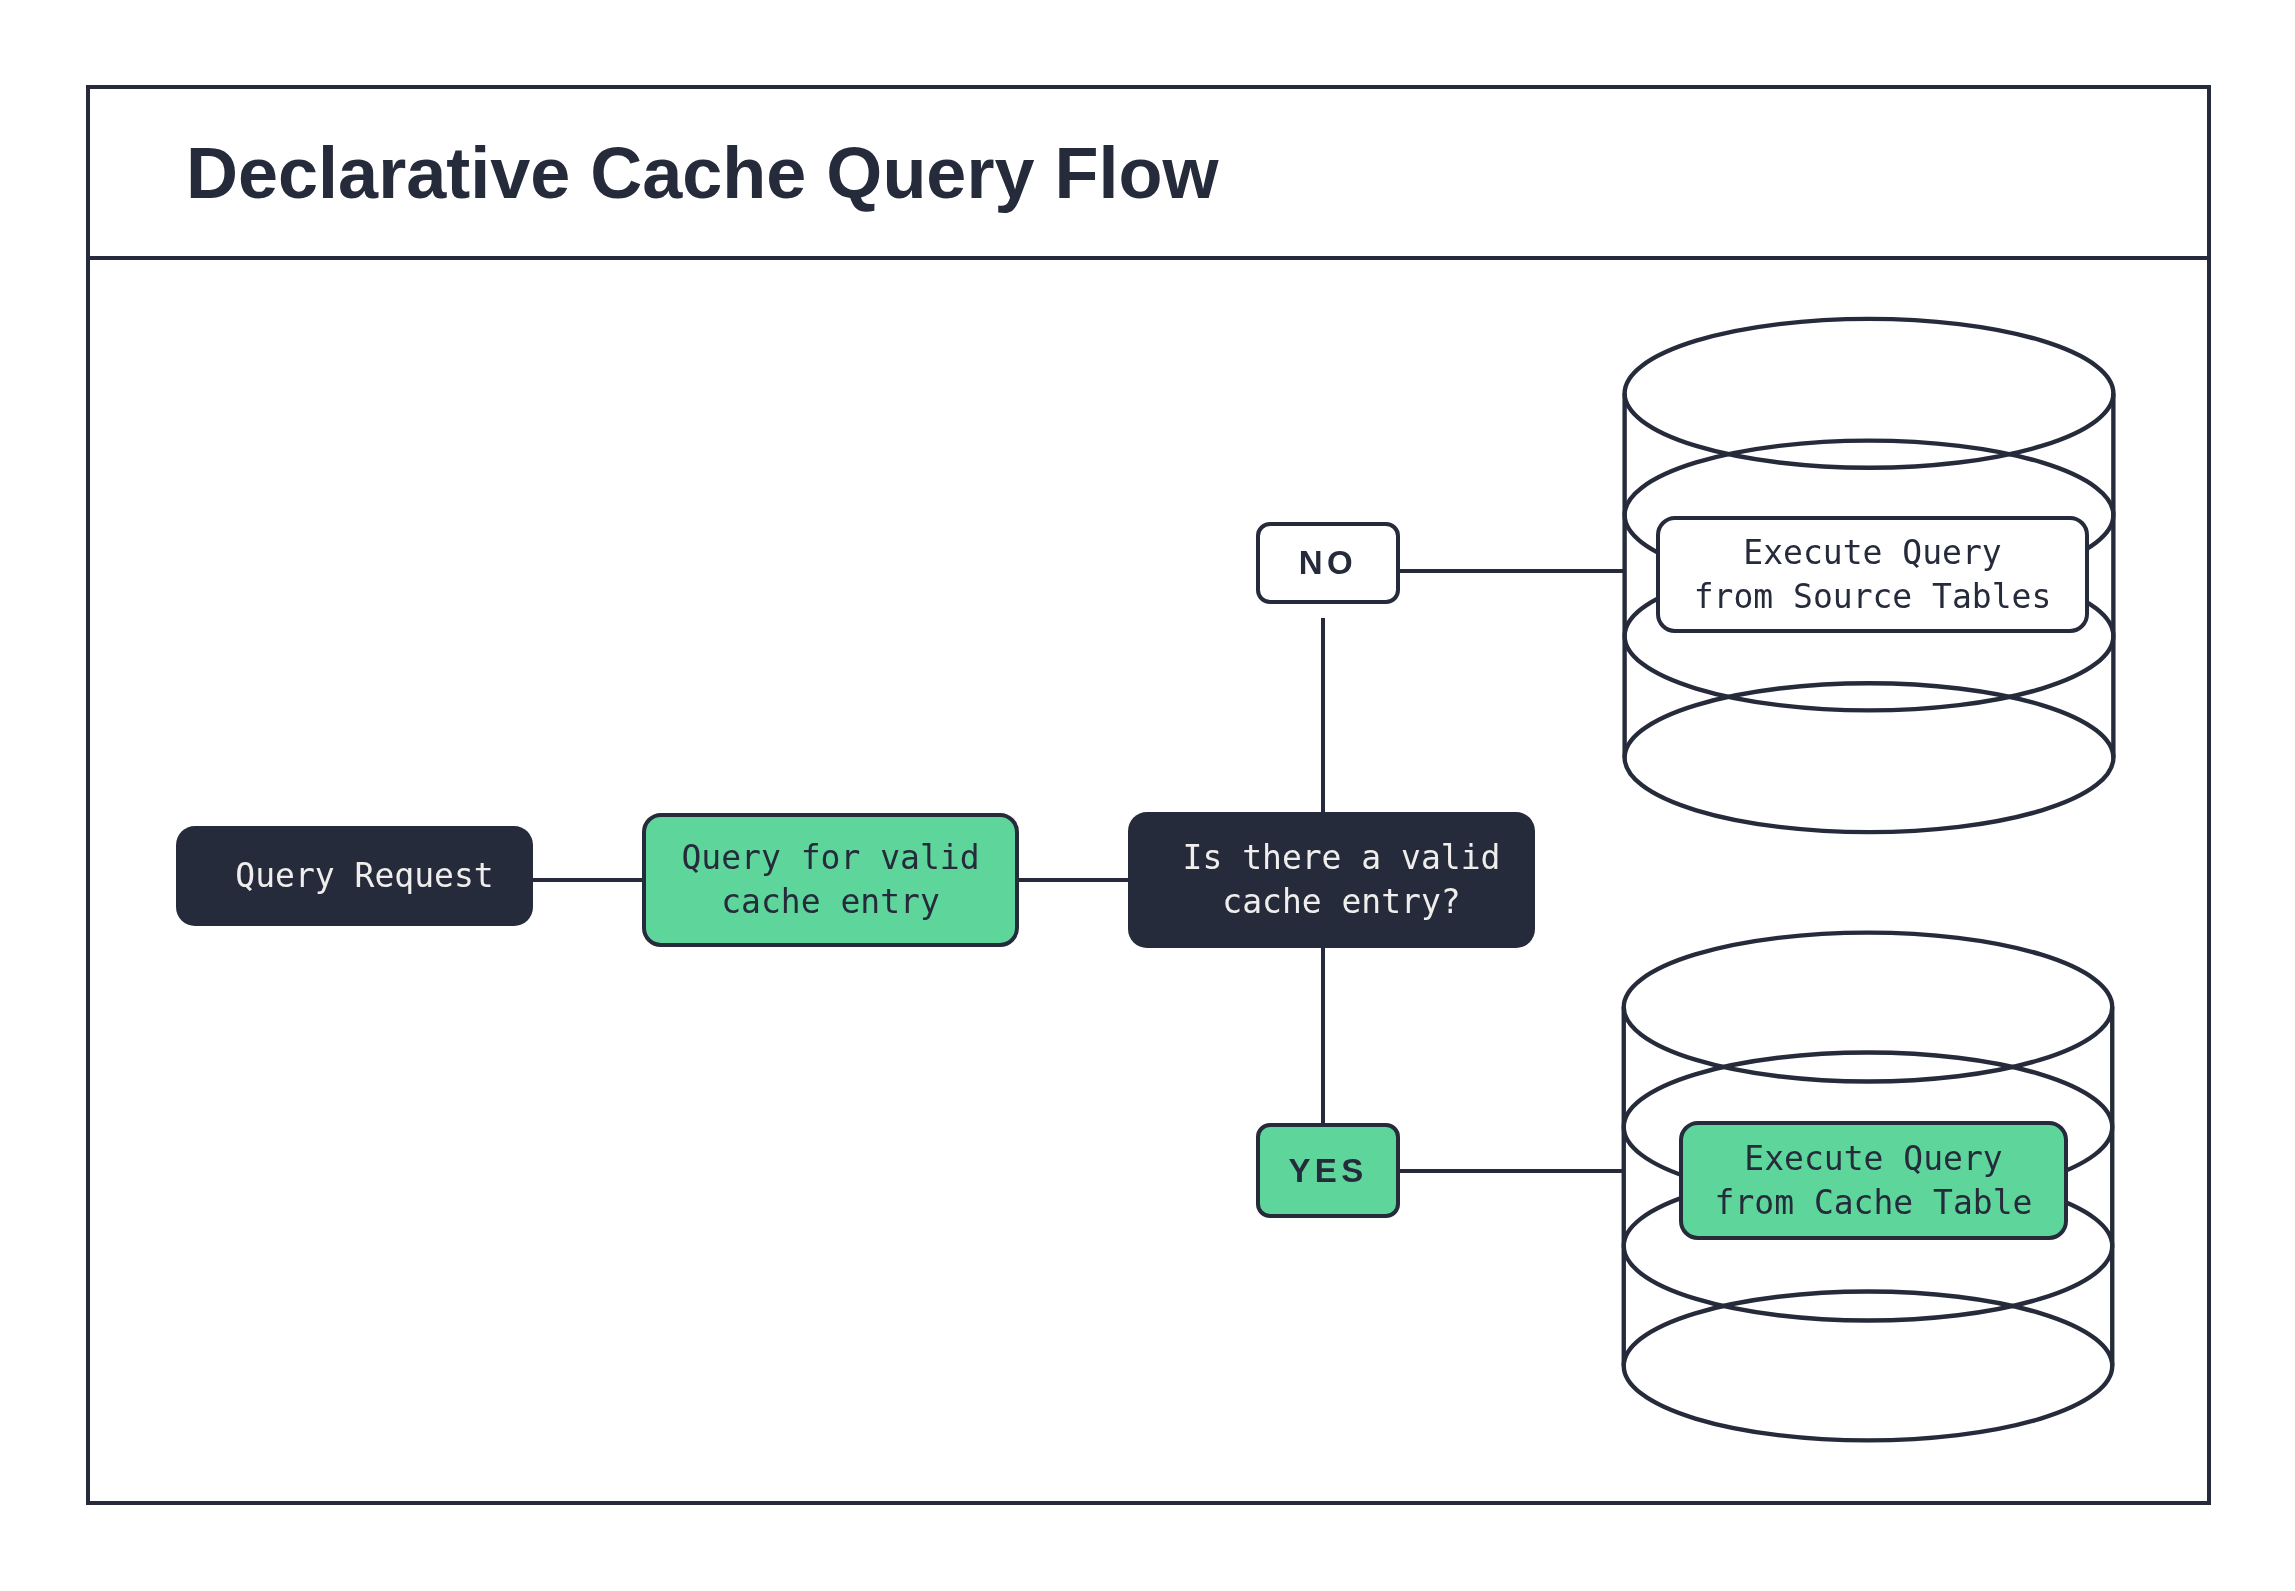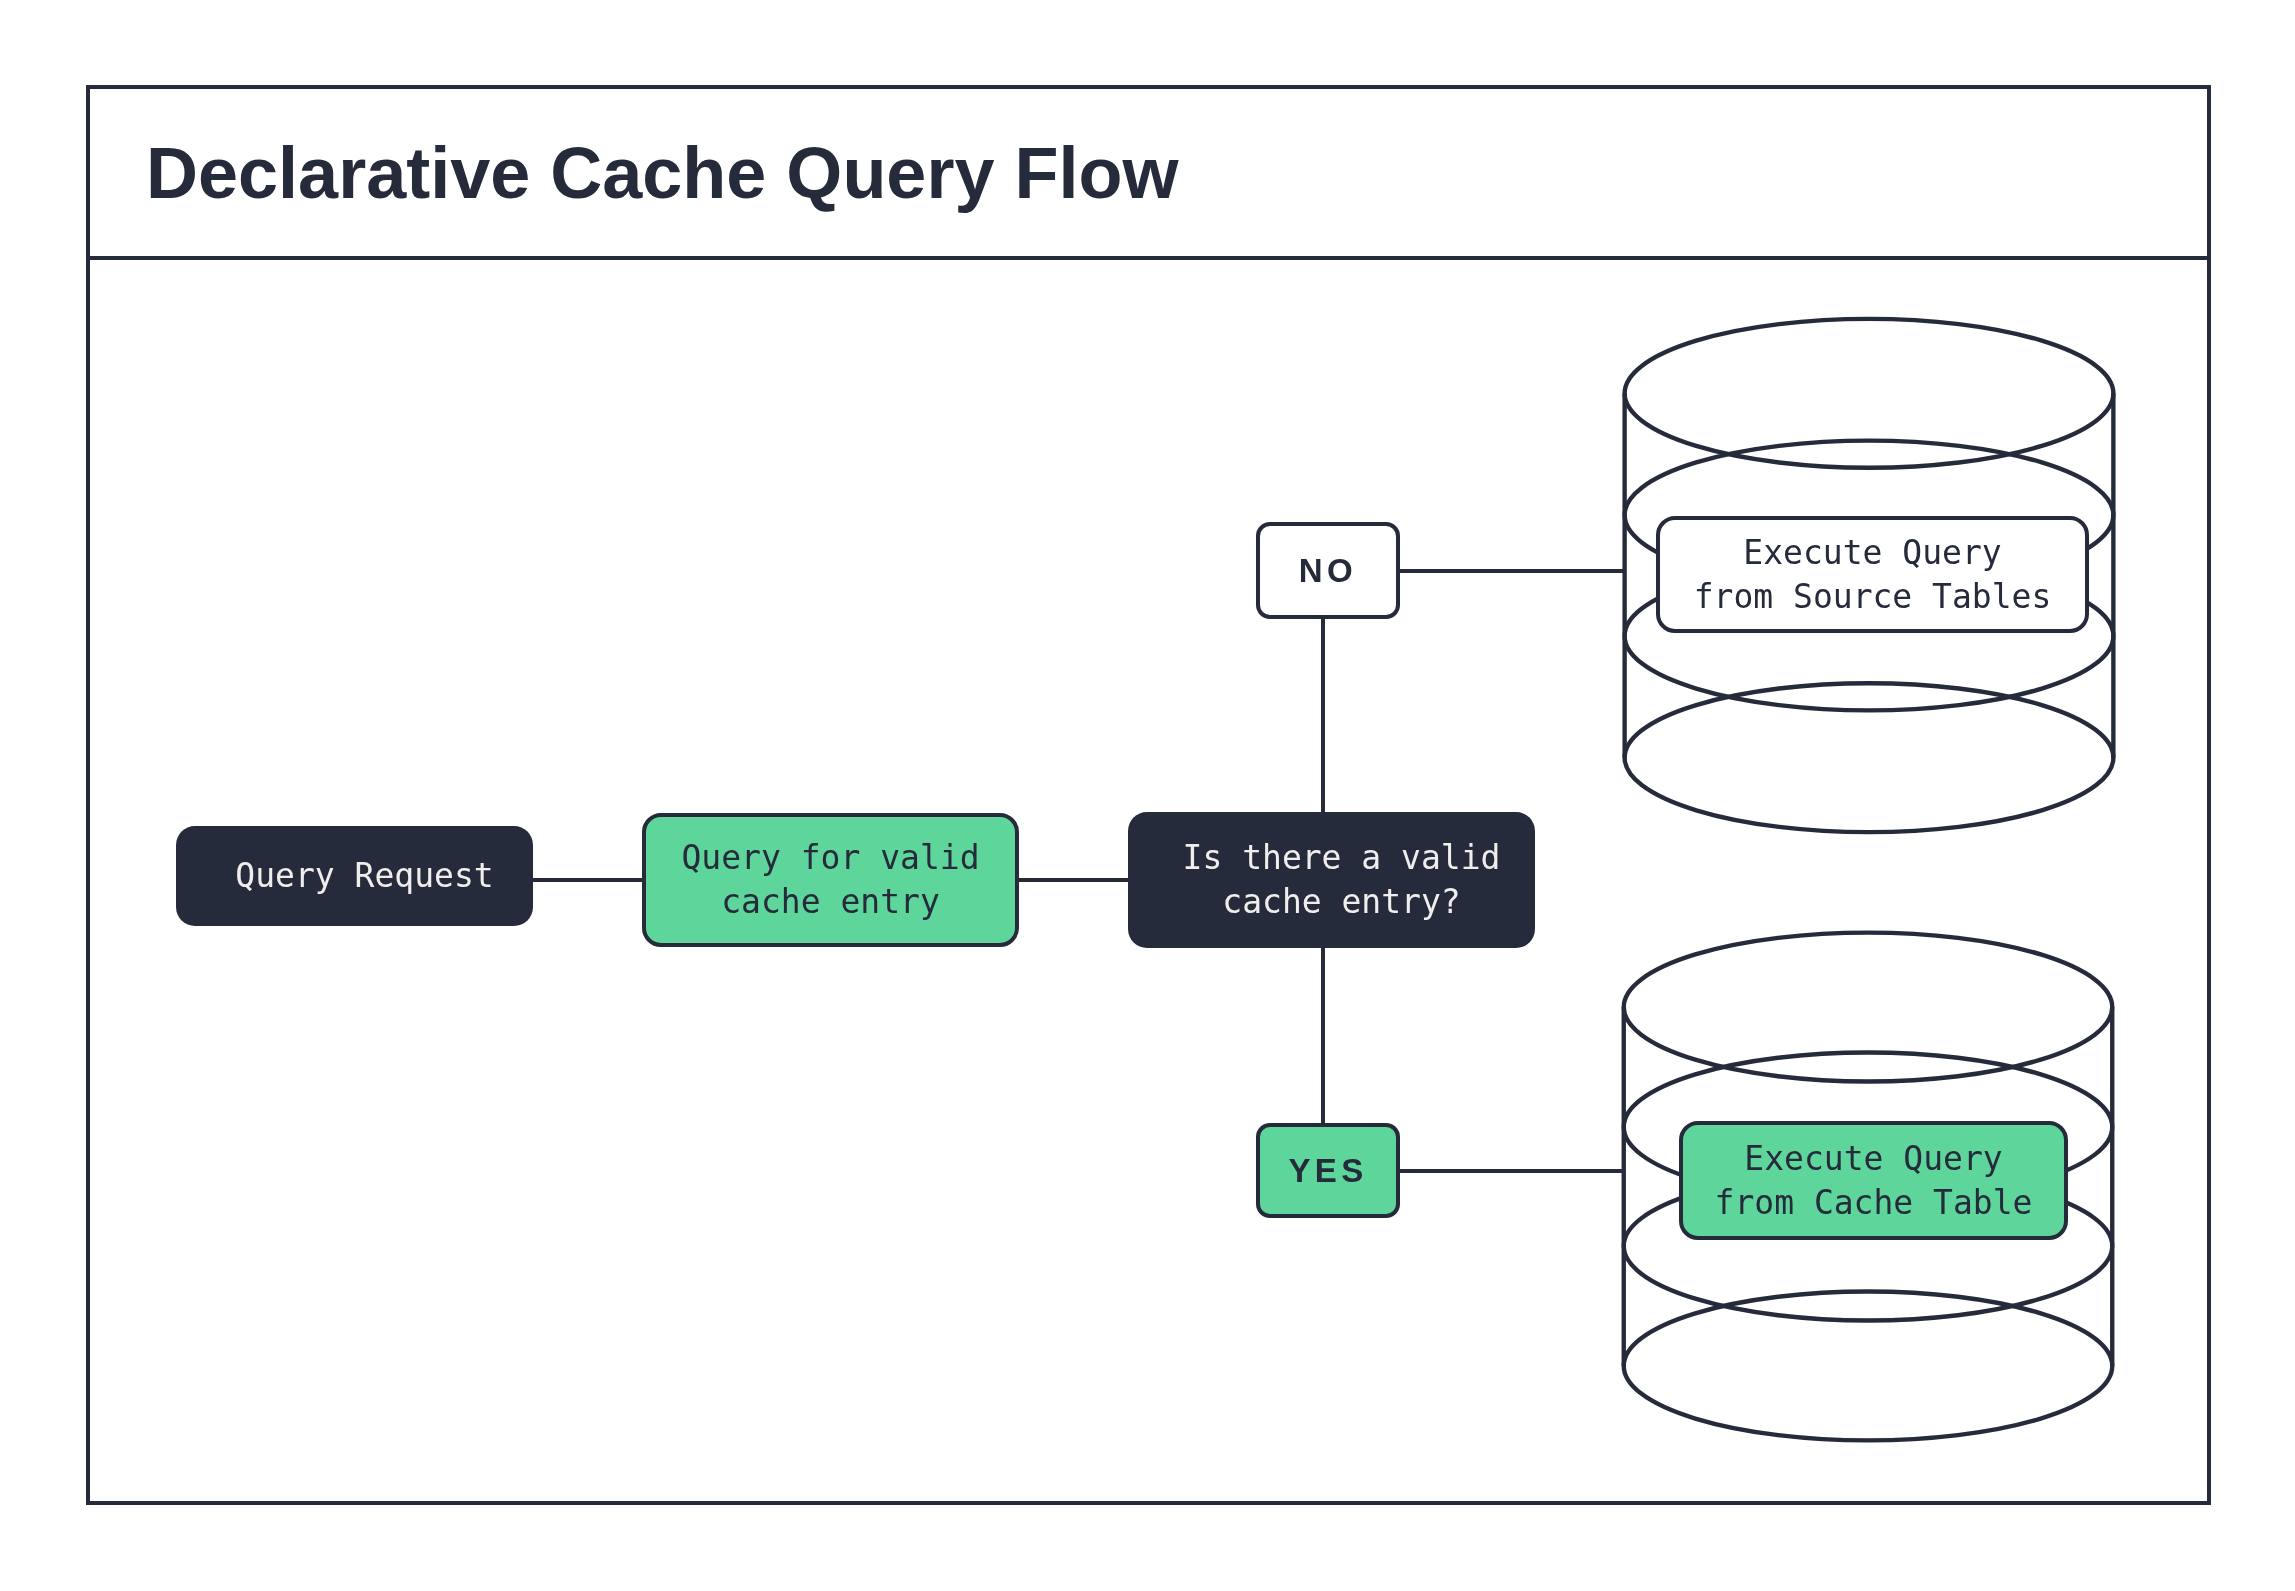--- a/index.html
+++ b/index.html
@@ -17,21 +17,21 @@
     width: 2125px; height: 1420px;
     border: 4.4px solid #262B3B;
     box-sizing: border-box;
     background: #ffffff;
   }
   .title-bar {
     height: 171px;
     border-bottom: 4.4px solid #262B3B;
     display: flex;
     align-items: center;
-    padding-left: 56px;
+    padding-left: 96px;
     box-sizing: border-box;
   }
   .title {
     margin: 0;
     font-family: "Liberation Sans", sans-serif;
     font-weight: 700;
     font-size: 72px;
     color: #262B3B;
   }
   .node {
@@ -48,21 +48,21 @@
   }
   .dark  { background: #262B3B; color: #EFEEEC; border-radius: 19px; padding-left: 20px; }
   .green { background: #5ED69B; color: #262B3B; border: 4.4px solid #262B3B; border-radius: 19px; }
   .white { background: #FFFFFF; color: #262B3B; border: 4.4px solid #262B3B; border-radius: 14px; }
   .small { border-radius: 14px; font-family: "Liberation Sans", sans-serif; font-weight: 700; letter-spacing: 4.4px; }
   .exec  { border-radius: 19px; }
 
   .node-query    { left: 176px;  top: 826px;  width: 357px; height: 100px; }
   .node-check    { left: 642px;  top: 813px;  width: 377px; height: 134px; }
   .node-decision { left: 1128px; top: 812px;  width: 407px; height: 136px; }
-  .node-no       { left: 1256px; top: 522px;  width: 144px; height: 97px; border-radius: 14px; }
+  .node-no       { left: 1256px; top: 522px;  width: 144px; height: 82px; border-radius: 14px; }
   .node-yes      { left: 1256px; top: 1123px; width: 144px; height: 95px; }
   .node-exec-source { left: 1656px; top: 516px;  width: 433px; height: 117px; }
   .node-exec-cache  { left: 1679px; top: 1121px; width: 389px; height: 119px; }
 
   .line { position: absolute; background: #262B3B; z-index: 1; }
   .l-query-check    { left: 533px;  top: 878px; width: 110px; height: 4.4px; }
   .l-check-decision { left: 1019px; top: 878px; width: 110px; height: 4.4px; }
   .l-decision-no    { left: 1321px; top: 618px;  width: 4.4px;   height: 196px; }
   .l-no-source      { left: 1397px; top: 569px;  width: 228px; height: 4.4px; }
   .l-decision-yes   { left: 1321px; top: 946px; width: 4.4px;   height: 179px; }

